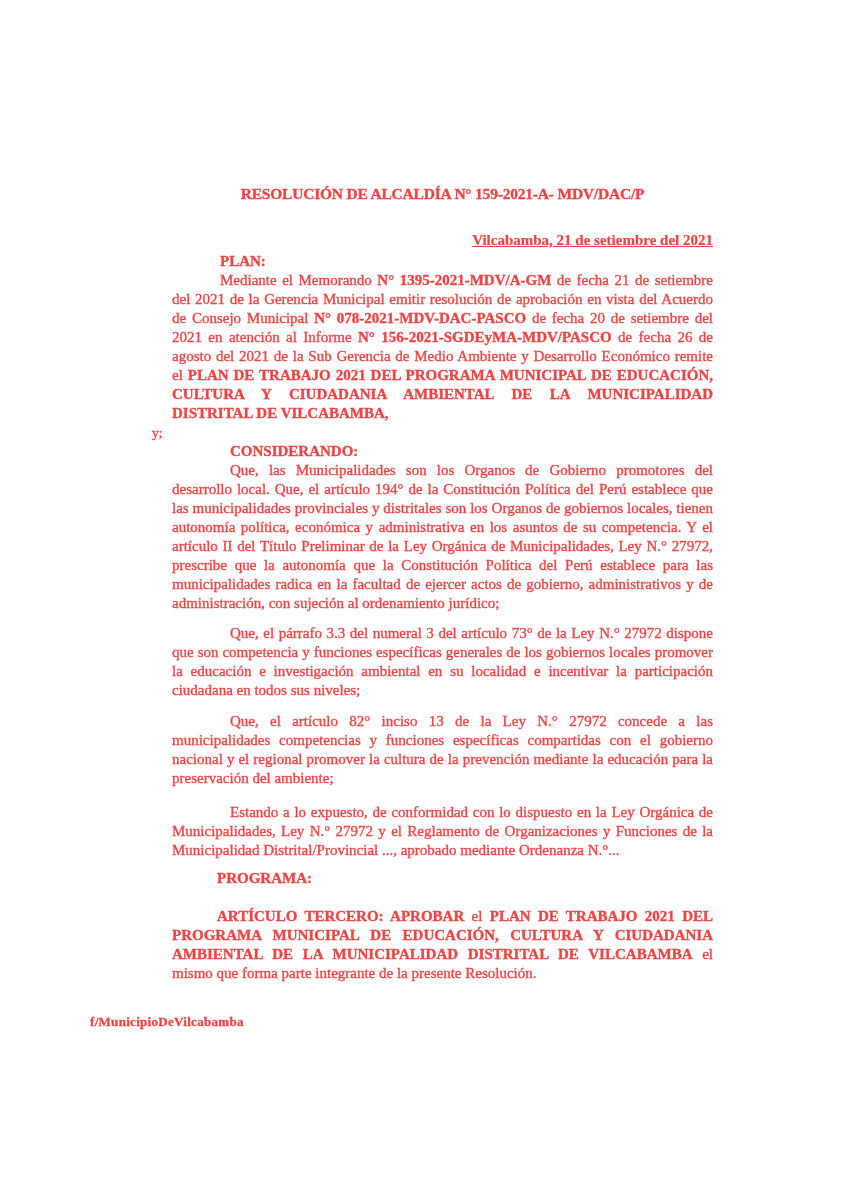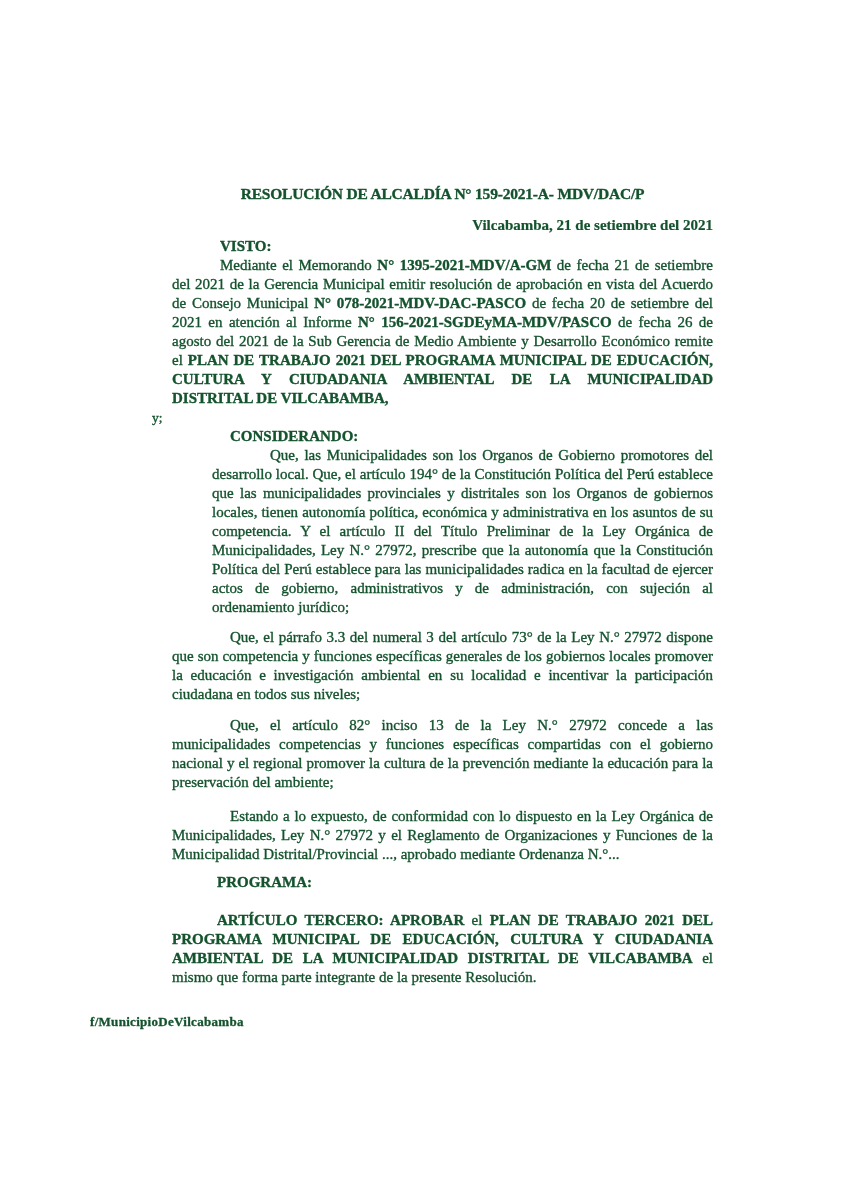--- a/index.html
+++ b/index.html
@@ -1,21 +1,21 @@
 <!DOCTYPE html>
 <html><head>
 <meta charset="utf-8">
 <style>
   html, body { margin:0; padding:0; background:#ffffff; }
   .page {
     position:relative;
     width:860px; height:1192px;
     background:#ffffff;
     font-family:"Liberation Serif", serif;
-    color:#14532d;
+    color:#ef4444;
     overflow:hidden;
     -webkit-text-stroke:0.35px;
   }
   .content {
     position:absolute;
     left:172px; top:0;
     width:541px;
     font-size:15px;
     line-height:19px;
     text-align:justify;
@@ -23,29 +23,29 @@
   .b { font-weight:bold; }
   .doc-title {
     margin-top:184px;
     text-align:center;
     font-weight:bold;
     font-size:15.5px;
     letter-spacing:-0.2px;
     white-space:nowrap;
     text-align:center;
   }
-  .dateline { text-align:right; margin-top:13px; font-weight:bold; -webkit-text-stroke:0.2px; }
+  .dateline { text-align:right; margin-top:28px; font-weight:bold;text-decoration:underline; -webkit-text-stroke:0.2px; }
   .hdr { font-weight:bold; }
   .visto-label { margin-top:2px; margin-left:48px; }
   .considerando-label { margin-left:58px; }
   .resuelve-label { margin-top:9px; margin-left:45px; }
   .p-visto { margin-top:0px; text-indent:48px; }
   .y-tail { margin-left:-20px; font-size:13.5px; }
   .p-que { text-indent:58px; }
-  .p-c1 { margin-top:0px;margin-left:40px; }
+  .p-c1 { margin-top:0px; }
   .p-c2 { margin-top:11px; }
   .p-c3 { margin-top:12px; }
   .p-c4 { margin-top:15px; }
   .p-art { text-indent:45px; }
   .p-a1 { margin-top:19px; }
   .p-a3 { margin-top:9px; }
   .footer-sign {
     position:absolute;
     left:90px; top:1014px;
     font-weight:bold;
@@ -57,21 +57,21 @@
 </head>
 <body>
 
 <div class="page">
   <div class="content">
 
     <div class="doc-title">RESOLUCIÓN DE ALCALDÍA N° 159-2021-A- MDV/DAC/P</div>
 
     <div class="dateline">Vilcabamba, 21 de setiembre del 2021</div>
 
-    <div class="hdr visto-label">VISTO:</div>
+    <div class="hdr visto-label">PLAN:</div>
 
     <div class="p-visto"><span>Mediante el Memorando </span><span class="b">N° 1395-2021-MDV/A-GM</span><span> de fecha 21 de setiembre del 2021 de la Gerencia Municipal emitir resolución de aprobación en vista del Acuerdo de Consejo Municipal </span><span class="b">N° 078-2021-MDV-DAC-PASCO</span><span> de fecha 20 de setiembre del 2021 en atención al Informe </span><span class="b">N° 156-2021-SGDEyMA-MDV/PASCO</span><span> de fecha 26 de agosto del 2021 de la Sub Gerencia de Medio Ambiente y Desarrollo Económico remite el </span><span class="b">PLAN DE TRABAJO 2021 DEL PROGRAMA MUNICIPAL DE EDUCACIÓN, CULTURA Y CIUDADANIA AMBIENTAL DE LA MUNICIPALIDAD DISTRITAL DE VILCABAMBA,</span></div>
 
     <div class="y-tail">y;</div>
 
     <div class="hdr considerando-label">CONSIDERANDO:</div>
 
     <div class="p-que p-c1"><span>Que, las Municipalidades son los Organos de Gobierno promotores del desarrollo local. Que, el artículo 194° de la Constitución Política del Perú establece que las municipalidades provinciales y distritales son los Organos de gobiernos locales, tienen autonomía política, económica y administrativa en los asuntos de su competencia. Y el artículo II del Título Preliminar de la Ley Orgánica de Municipalidades, Ley N.° 27972, prescribe que la autonomía que la Constitución Política del Perú establece para las municipalidades radica en la facultad de ejercer actos de gobierno, administrativos y de administración, con sujeción al ordenamiento jurídico;</span></div>
 
     <div class="p-que p-c2"><span>Que, el párrafo 3.3 del numeral 3 del artículo 73° de la Ley N.° 27972 dispone que son competencia y funciones específicas generales de los gobiernos locales promover la educación e investigación ambiental en su localidad e incentivar la participación ciudadana en todos sus niveles;</span></div>

